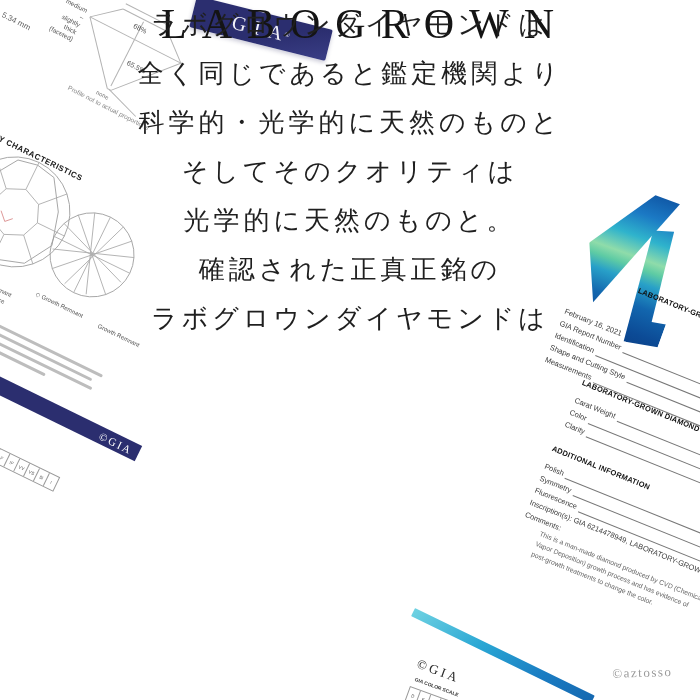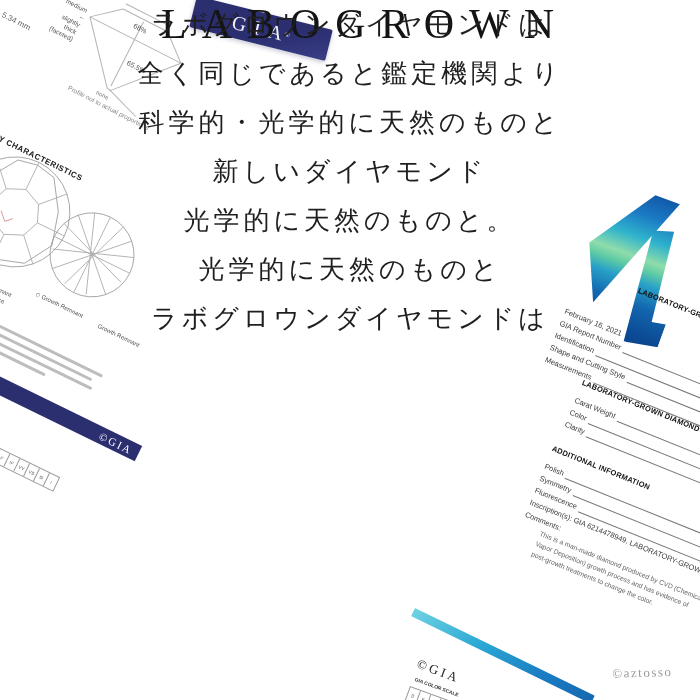--- a/index.html
+++ b/index.html
@@ -172,23 +172,23 @@
     <div class="cell">VS</div>
     <div class="cell">SI</div>
     <div class="cell">I</div>
   </div>
 
   <div class="abs title">LABOGROWN</div>
   <div class="abs paragraph">
     <div>ラボグロウンダイヤモンドは</div>
     <div>全く同じであると鑑定機関より</div>
     <div>科学的・光学的に天然のものと</div>
-    <div>新しいダイヤモンド</div>
+    <div>そしてそのクオリティは</div>
     <div>光学的に天然のものと。</div>
-    <div>光学的に天然のものと</div>
+    <div>確認された正真正銘の</div>
     <div>ラボグロウンダイヤモンドは</div>
   </div>
 
   <div class="abs logo">
     <svg width="100" height="165" viewBox="0 0 100 165">
       <defs>
         <linearGradient id="lg" x1="0" y1="0" x2="0" y2="165" gradientUnits="userSpaceOnUse">
           <stop offset="0" stop-color="#0d4f9e"></stop>
             <stop offset="0.18" stop-color="#1b79c4"></stop>
           <stop offset="0.32" stop-color="#2fb3cc"></stop>

